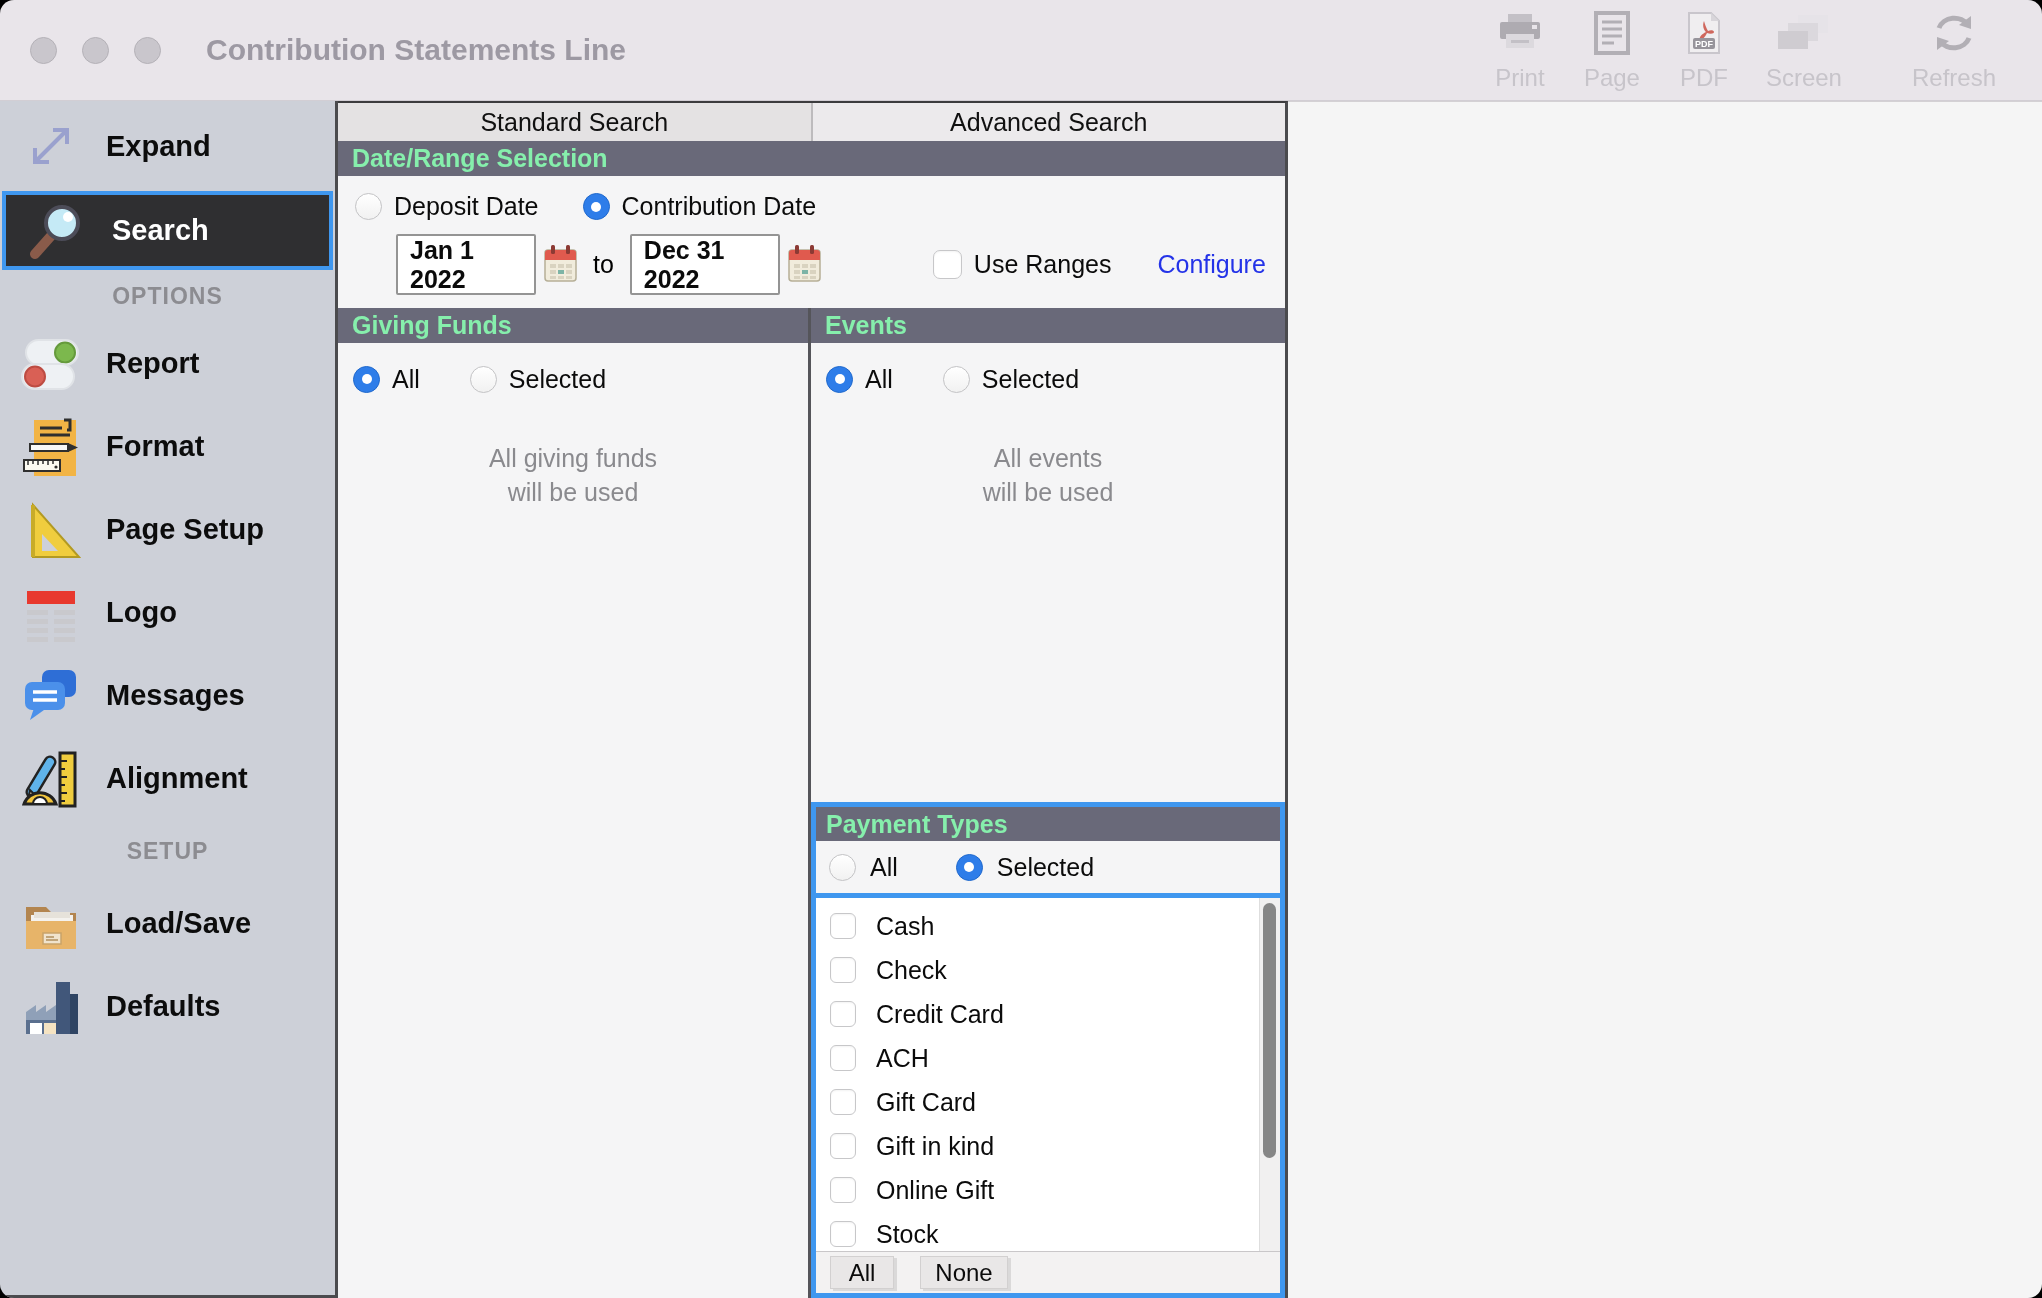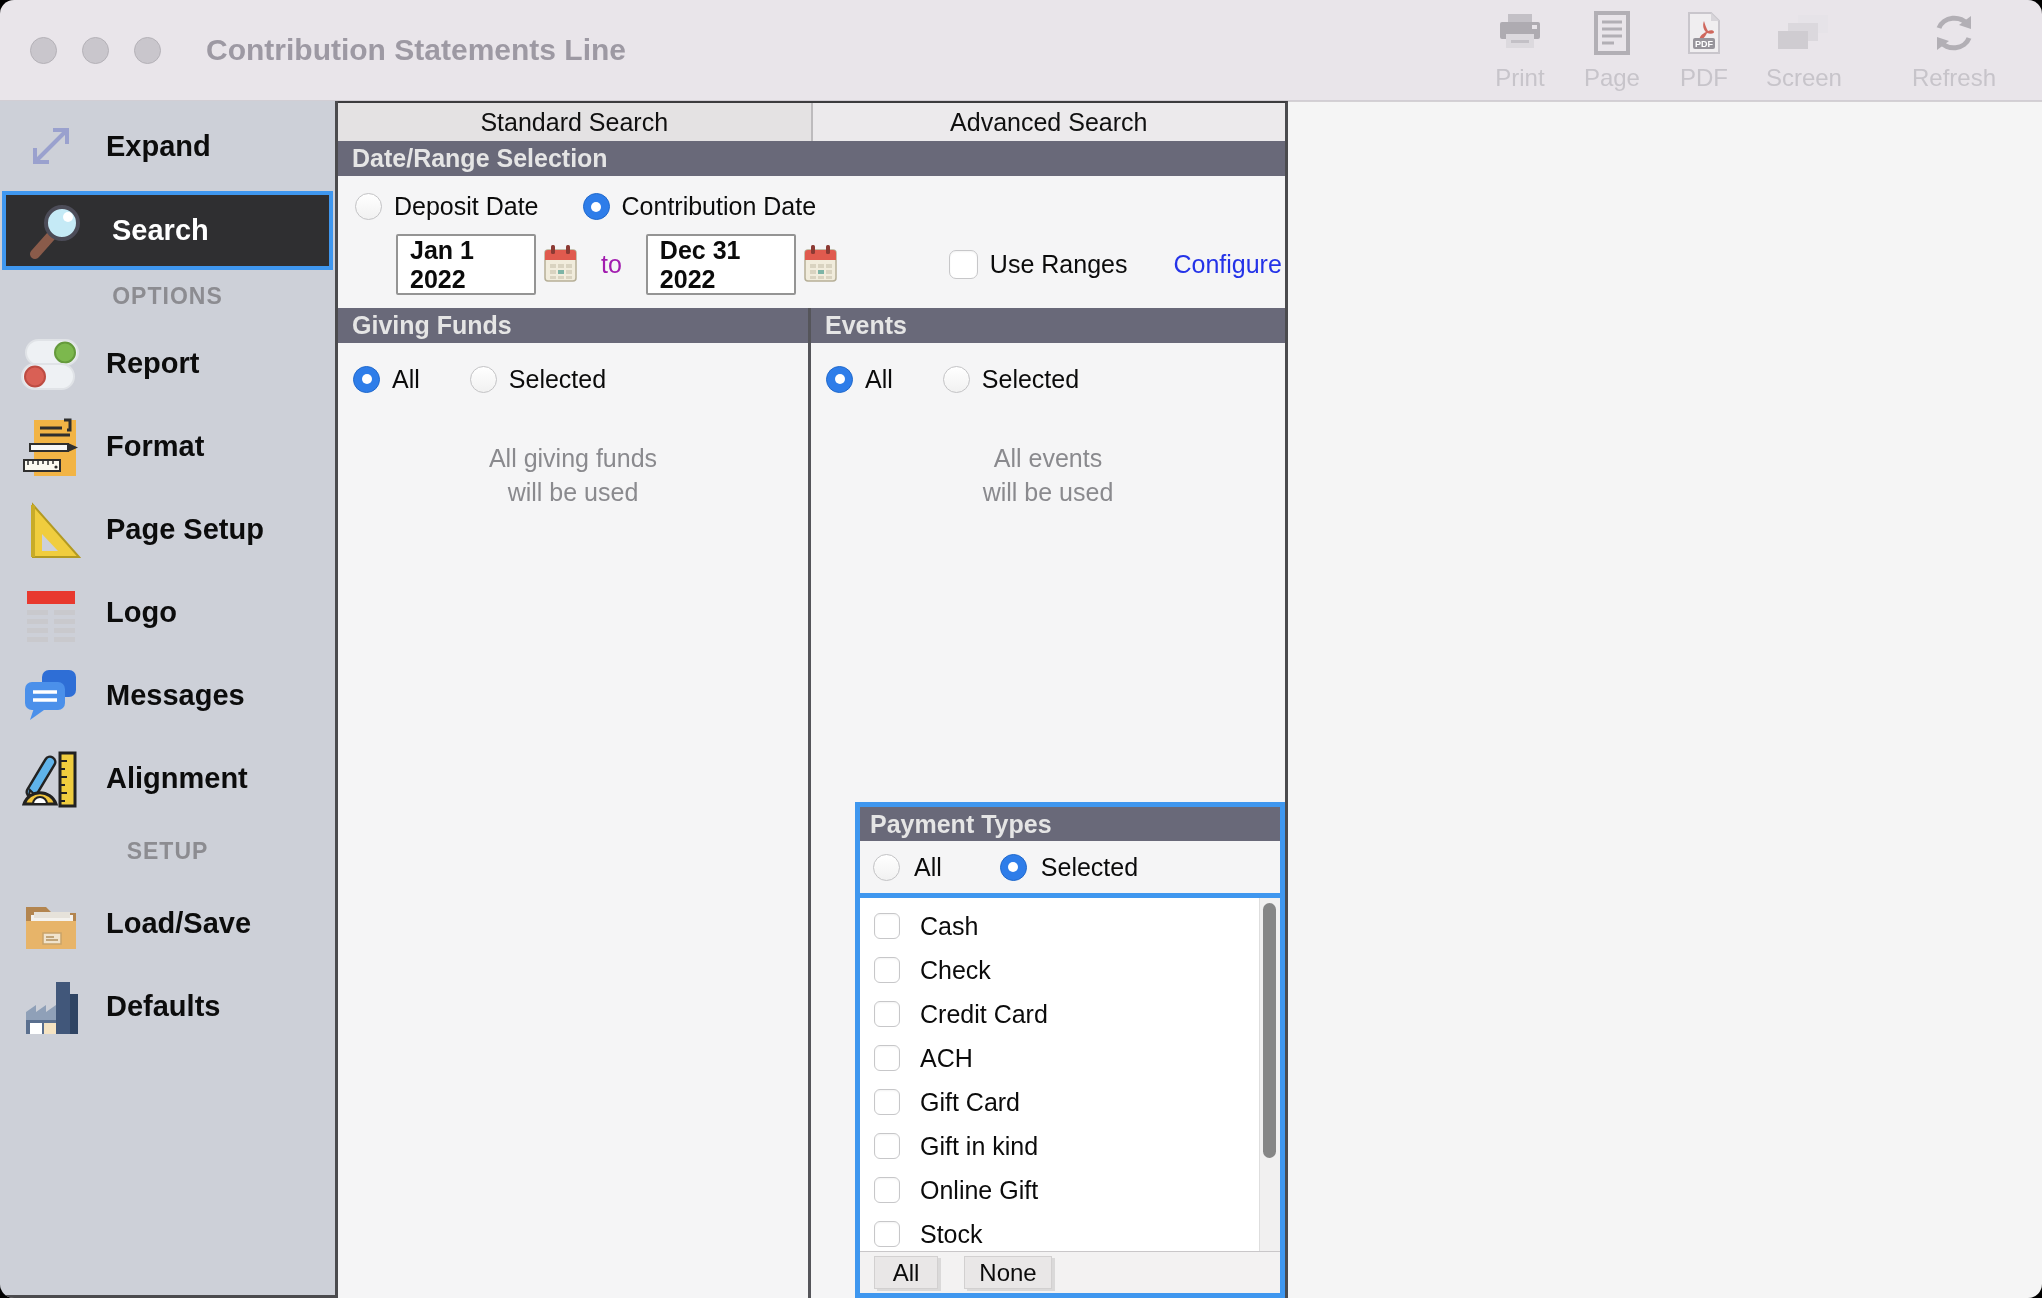--- a/index.html
+++ b/index.html
@@ -34,50 +34,50 @@
   .it-std{height:83px;}
   .side-spacer{flex:1;}
   .side-divider{height:3px;background:#4b4b4e;flex:0 0 3px;}
   .it-collapse{height:77px;}
 
   
   .main{width:950px;flex:0 0 950px;display:flex;flex-direction:column;background:#f5f5f6;border-right:3px solid #4b4b4e;border-top:2px solid #3c3c3e;box-sizing:border-box;}
   .tabs{height:38px;display:flex;flex:0 0 38px;}
   .tab{flex:1;display:flex;align-items:center;justify-content:center;font-size:25px;color:#101010;background:#e4e2e3;border-right:2px solid #bdbbbd;box-sizing:border-box;}
   .tab.active{background:#eceaec;border-right:none;}
-  .sec-header{height:35px;flex:0 0 35px;background:#696979;color:#e5e5e5;font-size:25px;font-weight:600;display:flex;align-items:center;padding-left:14px;}
+  .sec-header{height:35px;flex:0 0 35px;background:#696979;color:#86efac;font-size:25px;font-weight:600;display:flex;align-items:center;padding-left:14px;}
   .date-body{height:132px;flex:0 0 132px;}
   .row1{display:flex;align-items:center;margin:16px 0 0 17px;gap:12px;}
   .row1 .sp{width:20px;}
   .row2{display:flex;align-items:center;margin:13px 0 0 58px;}
   .rlabel{font-size:25px;color:#0b0b0b;}
   .date-input{height:61px;background:#fff;border:2px solid #949494;border-radius:2px;box-sizing:border-box;display:flex;align-items:center;padding-left:12px;font-size:25px;font-weight:600;color:#0b0b0b;}
   .di-from{width:140px;}
   .di-to{width:150px;}
-  .to-word{margin:0 24px;font-size:25px;color:#a21caf;}
+  .to-word{margin:0 16px;font-size:25px;color:#000000;}
   .cal{margin-left:8px;}
   .cfg-link{margin-left:46px;font-size:25px;color:#2433e8;cursor:pointer;}
 
   .columns{flex:1;display:flex;min-height:0;}
   .col-left{width:473px;flex:0 0 473px;border-right:3px solid #55555a;box-sizing:border-box;display:flex;flex-direction:column;background:#f5f5f6;}
   .col-right{flex:1;display:flex;flex-direction:column;min-height:0;}
   .events-box{height:494px;flex:0 0 494px;display:flex;flex-direction:column;box-sizing:border-box;}
   .radio-row{display:flex;align-items:center;gap:12px;padding:14px 0 0 15px;height:44px;flex:0 0 auto;}
   .radio-row .sp{width:26px;}
   .note{margin-top:40px;text-align:center;font-size:25px;color:#8a8a8e;line-height:34px;}
 
   
   .radio{width:27px;height:27px;border-radius:50%;background:linear-gradient(#ffffff,#f1f1f1);border:1px solid #c3c3c5;box-sizing:border-box;position:relative;flex:0 0 27px;}
   .radio.on{background:#2e7de9;border:1px solid #1f68cc;}
   .radio.on::after{content:"";position:absolute;left:50%;top:50%;width:10px;height:10px;margin:-5px 0 0 -5px;border-radius:50%;background:#fff;}
   .cb{width:26px;height:26px;border-radius:6px;background:#fff;border:1px solid #c7c7c9;box-sizing:border-box;box-shadow:inset 0 1px 2px rgba(0,0,0,.05);flex:0 0 26px;}
   .cb-lg{width:29px;height:29px;border-radius:7px;margin-left:112px;flex-basis:29px;}
 
   
-  .payment-box{flex:1;border:5px solid #3f97ef;box-sizing:border-box;display:flex;flex-direction:column;min-height:0;background:#f5f5f6;margin-left:44px;}
+  .payment-box{flex:1;border:5px solid #3f97ef;box-sizing:border-box;display:flex;flex-direction:column;min-height:0;background:#f5f5f6;}
   .payment-box .sec-header{height:34px;flex-basis:34px;padding-left:10px;}
   .pt-radios{height:52px;flex:0 0 52px;display:flex;align-items:center;gap:14px;padding-left:13px;}
   .pt-radios .sp{width:30px;}
   .pt-list{flex:1;background:#fff;border-top:5px solid #3f97ef;position:relative;overflow:hidden;}
   .pt-rows{padding-top:6px;}
   .pt-row{height:44px;display:flex;align-items:center;gap:20px;padding-left:14px;}
   .pt-label{font-size:25px;color:#0b0b0b;}
   .pt-scroll{position:absolute;top:0;right:0;bottom:0;width:21px;background:#f1f0f0;border-left:1px solid #dedede;box-sizing:border-box;}
   .pt-thumb{position:absolute;top:5px;left:3px;width:13px;height:255px;border-radius:8px;background:#868686;}
   .pt-footer{height:41px;flex:0 0 41px;background:#f3f2f2;border-top:1px solid #c9c7c9;display:flex;align-items:center;gap:26px;padding-left:14px;}

